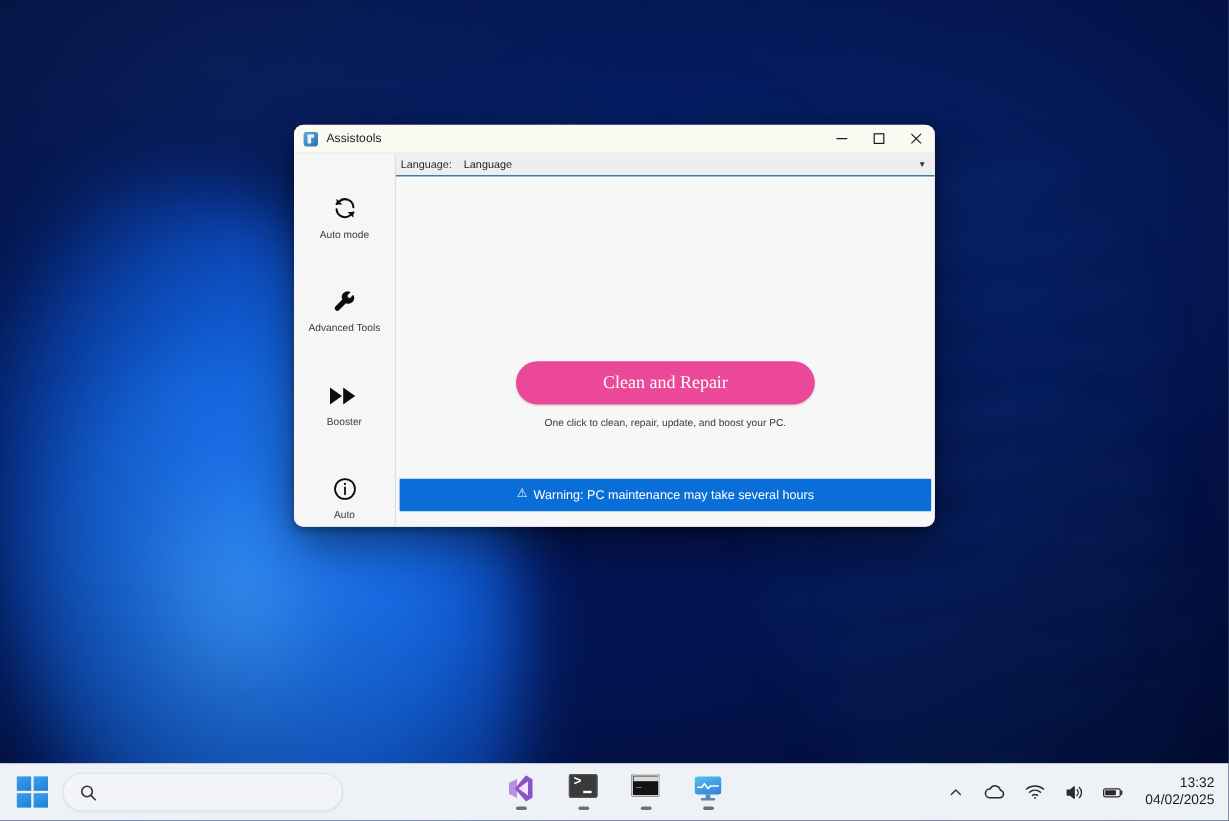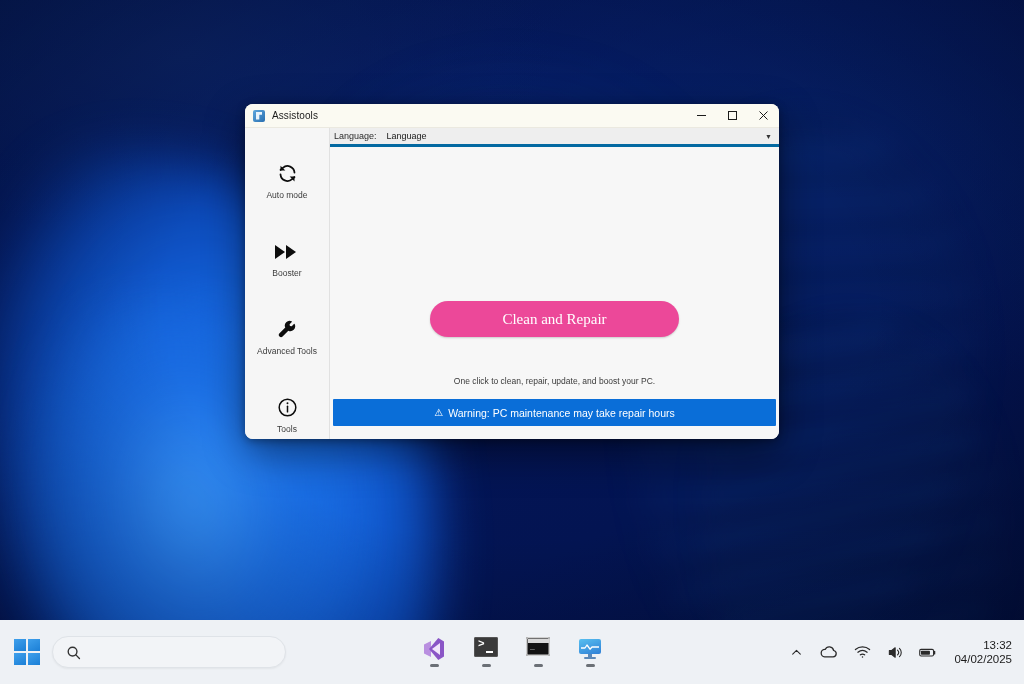--- a/index.html
+++ b/index.html
@@ -203,21 +203,21 @@
     display: flex;
     flex-direction: column;
   }
   .lang-bar {
     height: 19px;
     flex: 0 0 auto;
     background: #eeeeee;
     display: flex;
     align-items: center;
     padding: 0 7px 0 4px;
-    border-bottom: 3px solid #0369a1;
+    border-bottom: 1px solid #0369a1;
   }
   .lang-label {
     font-size: 9px;
     color: #2a2a2a;
   }
   .lang-value {
     font-size: 9px;
     color: #1a1a1a;
     margin-left: 10px;
   }
@@ -253,21 +253,21 @@
     display: flex;
     align-items: center;
     justify-content: center;
     border: none;
     cursor: pointer;
     font-family: Liberation Serif, serif;
     box-shadow: 0 1px 2px rgba(0,0,0,0.18);
     margin-top: 25px;
   }
   .cta-sub {
-    margin-top: 39px;
+    margin-top: 10px;
     font-size: 8.5px;
     color: #3a3a3a;
     white-space: nowrap;
   }
 
   
   .warn-area {
     flex: 0 0 auto;
     padding: 0 1px 13px 1px;
     display: flex;
@@ -291,21 +291,21 @@
     line-height: 1;
     transform: translateY(-0.5px);
   }
 
   
   #taskbar {
     position: absolute;
     left: 0;
     bottom: 0;
     width: 1024px;
-    height: 64px;
+    height: 48px;
     background: #eef1f5;
     display: flex;
     align-items: center;
   }
   .tb-left {
     display: flex;
     align-items: center;
     gap: 12px;
     padding-left: 14px;
   }
@@ -472,46 +472,46 @@
               <polyline points="4,3 4,8.5 9.5,8.5" fill="currentColor" stroke="none"></polyline>
               <path d="M4 13a8 8 0 0 0 13.3 5.5L20 16"></path>
               <polyline points="20,21 20,15.5 14.5,15.5" fill="currentColor" stroke="none"></polyline>
             </svg>
           </span>
           <span class="side-label">Auto mode</span>
         </div>
 
         <div class="side-item">
           <span class="side-icon">
+            <svg width="20" height="20" viewBox="0 0 24 24" fill="currentColor">
+              <path d="M21.3 5.2a.6.6 0 0 0-1-.27l-2.6 2.6-2.2-.37-.37-2.2 2.6-2.6a.6.6 0 0 0-.28-1A5.8 5.8 0 0 0 9.9 9.1L3 16a2.6 2.6 0 0 0 3.7 3.7l6.9-6.9a5.8 5.8 0 0 0 7.7-7.6z"></path>
+            </svg>
+          </span>
+          <span class="side-label">Advanced Tools</span>
+        </div>
+
+        <div class="side-item">
+          <span class="side-icon">
             <svg width="24" height="18" viewBox="0 0 24 18" fill="currentColor">
               <polygon points="0,2 10,9 0,16"></polygon>
               <polygon points="11,2 21,9 11,16"></polygon>
             </svg>
           </span>
           <span class="side-label">Booster</span>
-        </div>
-
-        <div class="side-item">
-          <span class="side-icon">
-            <svg width="20" height="20" viewBox="0 0 24 24" fill="currentColor">
-              <path d="M21.3 5.2a.6.6 0 0 0-1-.27l-2.6 2.6-2.2-.37-.37-2.2 2.6-2.6a.6.6 0 0 0-.28-1A5.8 5.8 0 0 0 9.9 9.1L3 16a2.6 2.6 0 0 0 3.7 3.7l6.9-6.9a5.8 5.8 0 0 0 7.7-7.6z"></path>
-            </svg>
-          </span>
-          <span class="side-label">Advanced Tools</span>
         </div>
 
         <div class="side-item">
           <span class="side-icon">
             <svg width="21" height="21" viewBox="0 0 24 24" fill="none" stroke="currentColor" stroke-width="1.7">
               <circle cx="12" cy="12" r="9.5"></circle>
               <line x1="12" y1="10.5" x2="12" y2="17" stroke-linecap="round"></line>
               <circle cx="12" cy="7.2" r="1.1" fill="currentColor" stroke="none"></circle>
             </svg>
           </span>
-          <span class="side-label">Tools</span>
+          <span class="side-label">Auto</span>
         </div>
 
       </div>
 
       <div class="content">
 
         <div class="lang-bar">
           <span class="lang-label">Language:</span>
           <span class="lang-value">Language</span>
           <span class="lang-spacer"></span>
@@ -521,21 +521,21 @@
         <div class="main-area">
           <div class="cta-wrap">
             <button class="cta-button">Clean and Repair</button>
             <div class="cta-sub">One click to clean, repair, update, and boost your PC.</div>
           </div>
         </div>
 
         <div class="warn-area">
           <div class="warn-banner">
             <span class="warn-tri">⚠</span>
-            <span>Warning: PC maintenance may take repair hours</span>
+            <span>Warning: PC maintenance may take several hours</span>
           </div>
         </div>
 
       </div>
     </div>
   </div>
 
   <div id="taskbar">
 
     <div class="tb-left">

